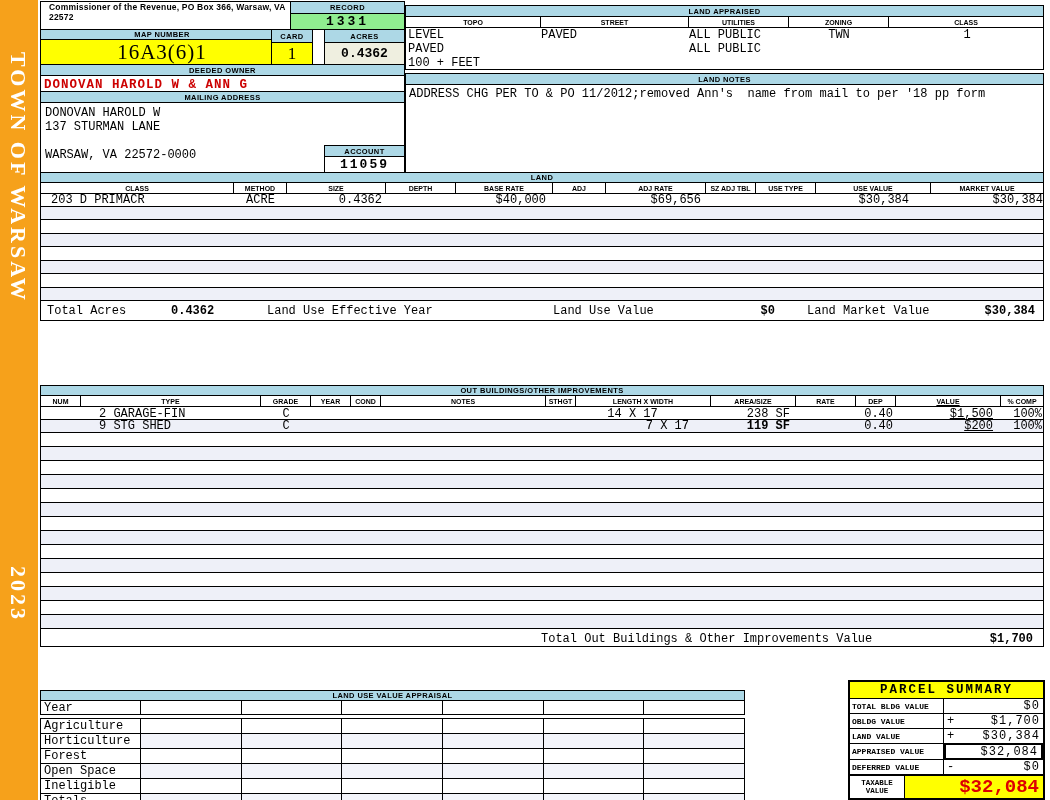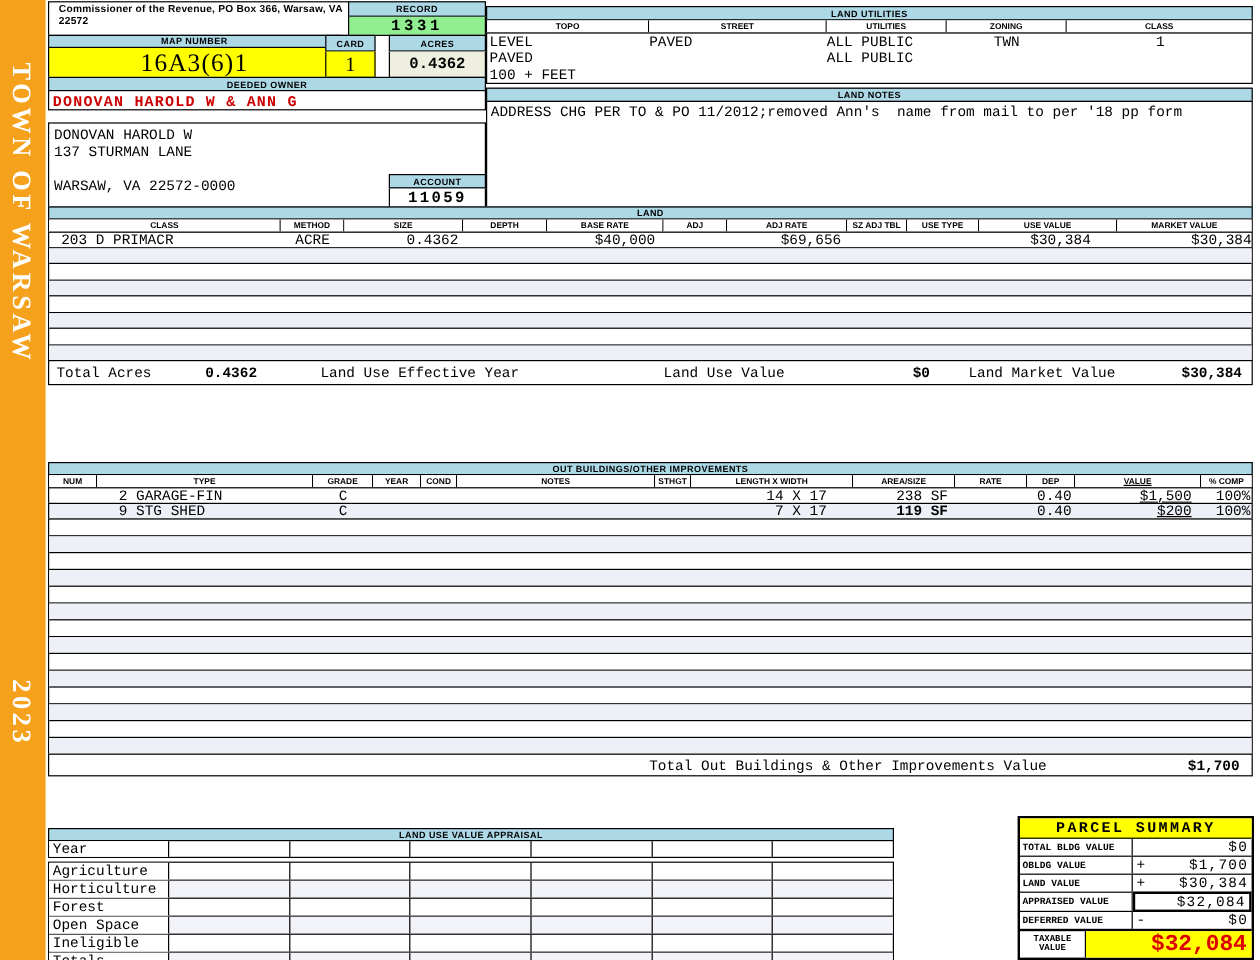--- a/index.html
+++ b/index.html
@@ -102,32 +102,33 @@
     <div class="valbox" style="background:#FFFF00;font-family:'Liberation Serif',serif;font-size:17px;">1</div>
   </div>
   <div class="abs vstack" style="left:286px;top:29px;width:81px;height:36px;">
     <div class="bar" style="height:12px;">ACRES</div>
     <div class="valbox b mono" style="background:#EFEFE0;font-size:13px;">0.4362</div>
   </div>
 
   <div class="abs bar" style="left:2px;top:64px;width:365px;height:12px;">DEEDED OWNER</div>
   <div class="abs box b red mono" style="left:2px;top:75px;width:365px;height:17px;font-size:12.5px;letter-spacing:1px;padding:2px 0 0 3px;">DONOVAN HAROLD W &amp; ANN G</div>
 
+  <div class="abs bar" style="left:2px;top:91px;width:365px;height:12px;">MAILING ADDRESS</div>
   <div class="abs box" style="left:2px;top:102px;width:365px;height:71px;font-size:12px;line-height:14px;padding:3px 0 0 4px;">
     <div>DONOVAN HAROLD W</div>
     <div>137 STURMAN LANE</div>
     <div style="min-height:14px;"></div>
     <div>WARSAW, VA 22572-0000</div>
   </div>
   <div class="abs vstack" style="left:286px;top:145px;width:81px;height:28px;background:#fff;">
     <div class="bar" style="height:12px;">ACCOUNT</div>
     <div class="valbox b mono" style="font-size:13px;letter-spacing:2px;">11059</div>
   </div>
 
-  <div class="abs bar" style="left:367px;top:5px;width:639px;height:12px;">LAND UTILITIES</div>
+  <div class="abs bar" style="left:367px;top:5px;width:639px;height:12px;">LAND APPRAISED</div>
   <div class="abs hrow" style="left:367px;top:16px;width:639px;height:12px;">
     <div class="hc P0">TOPO</div>
     <div class="hc P1">STREET</div>
     <div class="hc P2">UTILITIES</div>
     <div class="hc P3">ZONING</div>
     <div class="hc P4">CLASS</div>
   </div>
   <div class="abs box vstack" style="left:367px;top:27px;width:639px;height:43px;">
     <div class="drow" style="flex:1;">
       <div class="cell P0" style="padding-left:2px;">LEVEL</div>
@@ -214,21 +215,21 @@
     <div class="hc O12">% COMP</div>
   </div>
   <div class="abs box drow" style="left:2px;top:406px;width:1004px;height:14px;border-bottom:none;">
     <div class="cell O0"></div>
     <div class="cell O1" style="padding-left:18px;">2 GARAGE-FIN</div>
     <div class="cell O2 ac">C</div>
     <div class="cell O3"></div>
     <div class="cell O4"></div>
     <div class="cell O5"></div>
     <div class="cell O6"></div>
-    <div class="cell O7 ar" style="padding-right:22px;">14 X 17</div>
+    <div class="cell O7 ar" style="padding-right:22px;text-align:center;">14 X 17</div>
     <div class="cell O8 ar" style="padding-right:6px;">238 SF</div>
     <div class="cell O9"></div>
     <div class="cell O10 ar" style="padding-right:3px;">0.40</div>
     <div class="cell O11 ar" style="padding-right:8px;">$1,500</div>
     <div class="cell O12 ar" style="padding-right:3px;">100%</div>
   </div>
   <div class="abs box drow tint" style="left:2px;top:419px;width:1004px;height:14px;">
     <div class="cell O0"></div>
     <div class="cell O1" style="padding-left:18px;">9 STG SHED</div>
     <div class="cell O2 ac">C</div>

